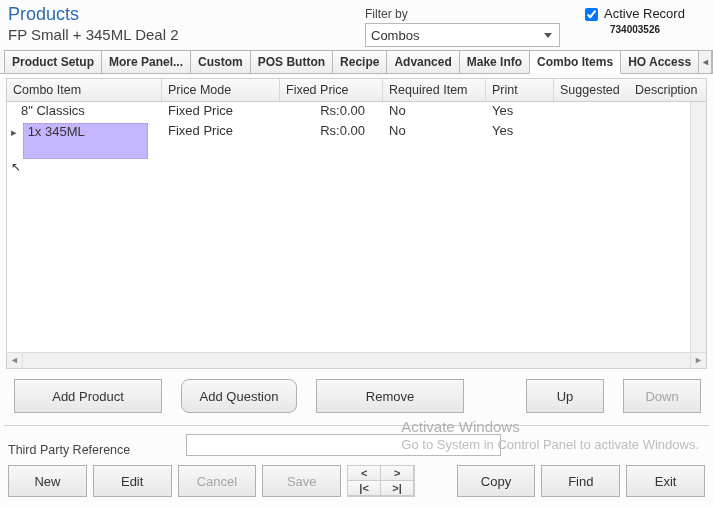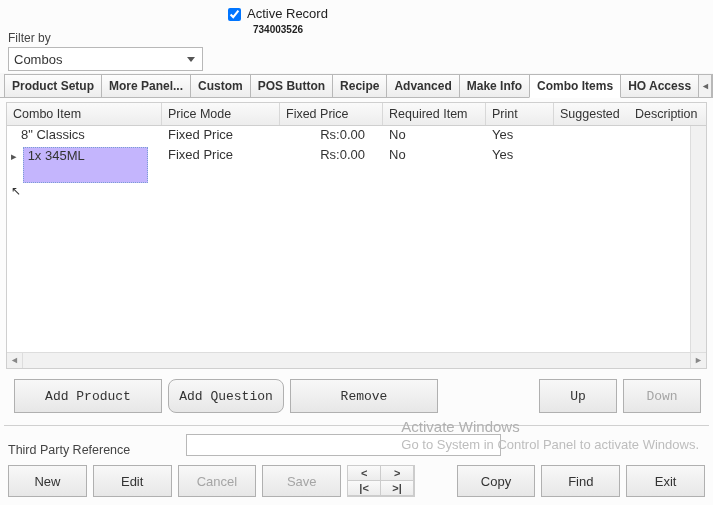--- a/index.html
+++ b/index.html
@@ -12,21 +12,21 @@
   height: 505px;
   overflow: hidden;
 }
 .window { width: 713px; height: 505px; display: flex; flex-direction: column; background: #fcfcfc; }
 
 
 .header { display: flex; padding: 4px 8px 2px 8px; }
 .header-left { flex: 1; }
 .page-title { font-size: 18px; color: #2a6cb0; font-weight: 400; }
 .product-name { font-size: 15px; color: #444; margin-top: 1px; }
-.header-mid { width: 200px; padding-top: 3px; margin-top: 24px; }
+.header-mid { width: 200px; padding-top: 3px; }
 .filter-label { font-size: 12px; color: #444; margin-bottom: 2px; }
 .filter-select {
   width: 195px; height: 24px; border: 1px solid #b8b8b8;
   background: #fff; padding: 2px 22px 2px 5px; font-size: 13px;
   position: relative; display: flex; align-items: center;
 }
 .filter-select::after {
   content: ""; position: absolute; right: 7px; top: 9px;
   border-left: 4px solid transparent; border-right: 4px solid transparent;
   border-top: 5px solid #555;
@@ -86,21 +86,21 @@
 }
 .grid-vscroll { position:absolute; right:0; top:0; bottom:0; width:16px;
   background:#f1f1f1; border-left:1px solid #ddd;}
 .grid-hscroll { height:16px; background:#f1f1f1; border-top:1px solid #ddd;
   display:flex;}
 .hs-left,.hs-right{ width:16px; text-align:center; font-size:9px; color:#888;
   border-right:1px solid #ddd; line-height:14px;}
 .hs-right{ margin-left:auto; border-left:1px solid #ddd; border-right:none;}
 
 
-.action-row { display: flex; gap: 6px; padding: 10px 12px 12px 14px; font-family: Liberation Mono, monospace; }
+.action-row { display: flex; gap: 19px; padding: 10px 12px 12px 14px; }
 .btn {
   height: 34px; border: 1px solid #b0b0b0;
   background: linear-gradient(#f8f8f8,#e7e7e7);
   font-size: 13px; color: #333; cursor: default;
   display:flex; align-items:center; justify-content:center;
 }
 .btn.disabled { color: #a5a5a5; }
 .btn.w1 { width: 148px; }
 .btn.w2 { width: 116px; border-radius: 8px; }
 .btn.w3 { width: 148px; }
@@ -125,20 +125,24 @@
 .nav-btn { width:34px; height:16px; border:1px solid #ccc;
   background:linear-gradient(#fafafa,#ececec); font-size:11px; font-weight:700;
   color:#444; display:flex; align-items:center; justify-content:center; margin:-1px 0 0 -1px;}
 </style>
 </head>
 <body>
 
 <div class="window">
 
   <div class="header">
+    <div class="header-left">
+      <div class="page-title">Products</div>
+      <div class="product-name">FP Small + 345ML Deal 2</div>
+    </div>
     <div class="header-mid">
       <div class="filter-label">Filter by</div>
       <div class="filter-select">
         <span>Combos</span>
       </div>
     </div>
     <div class="header-right">
       <label class="active-record">
         <input type="checkbox" checked="" style="">
         <span>Active Record</span>

